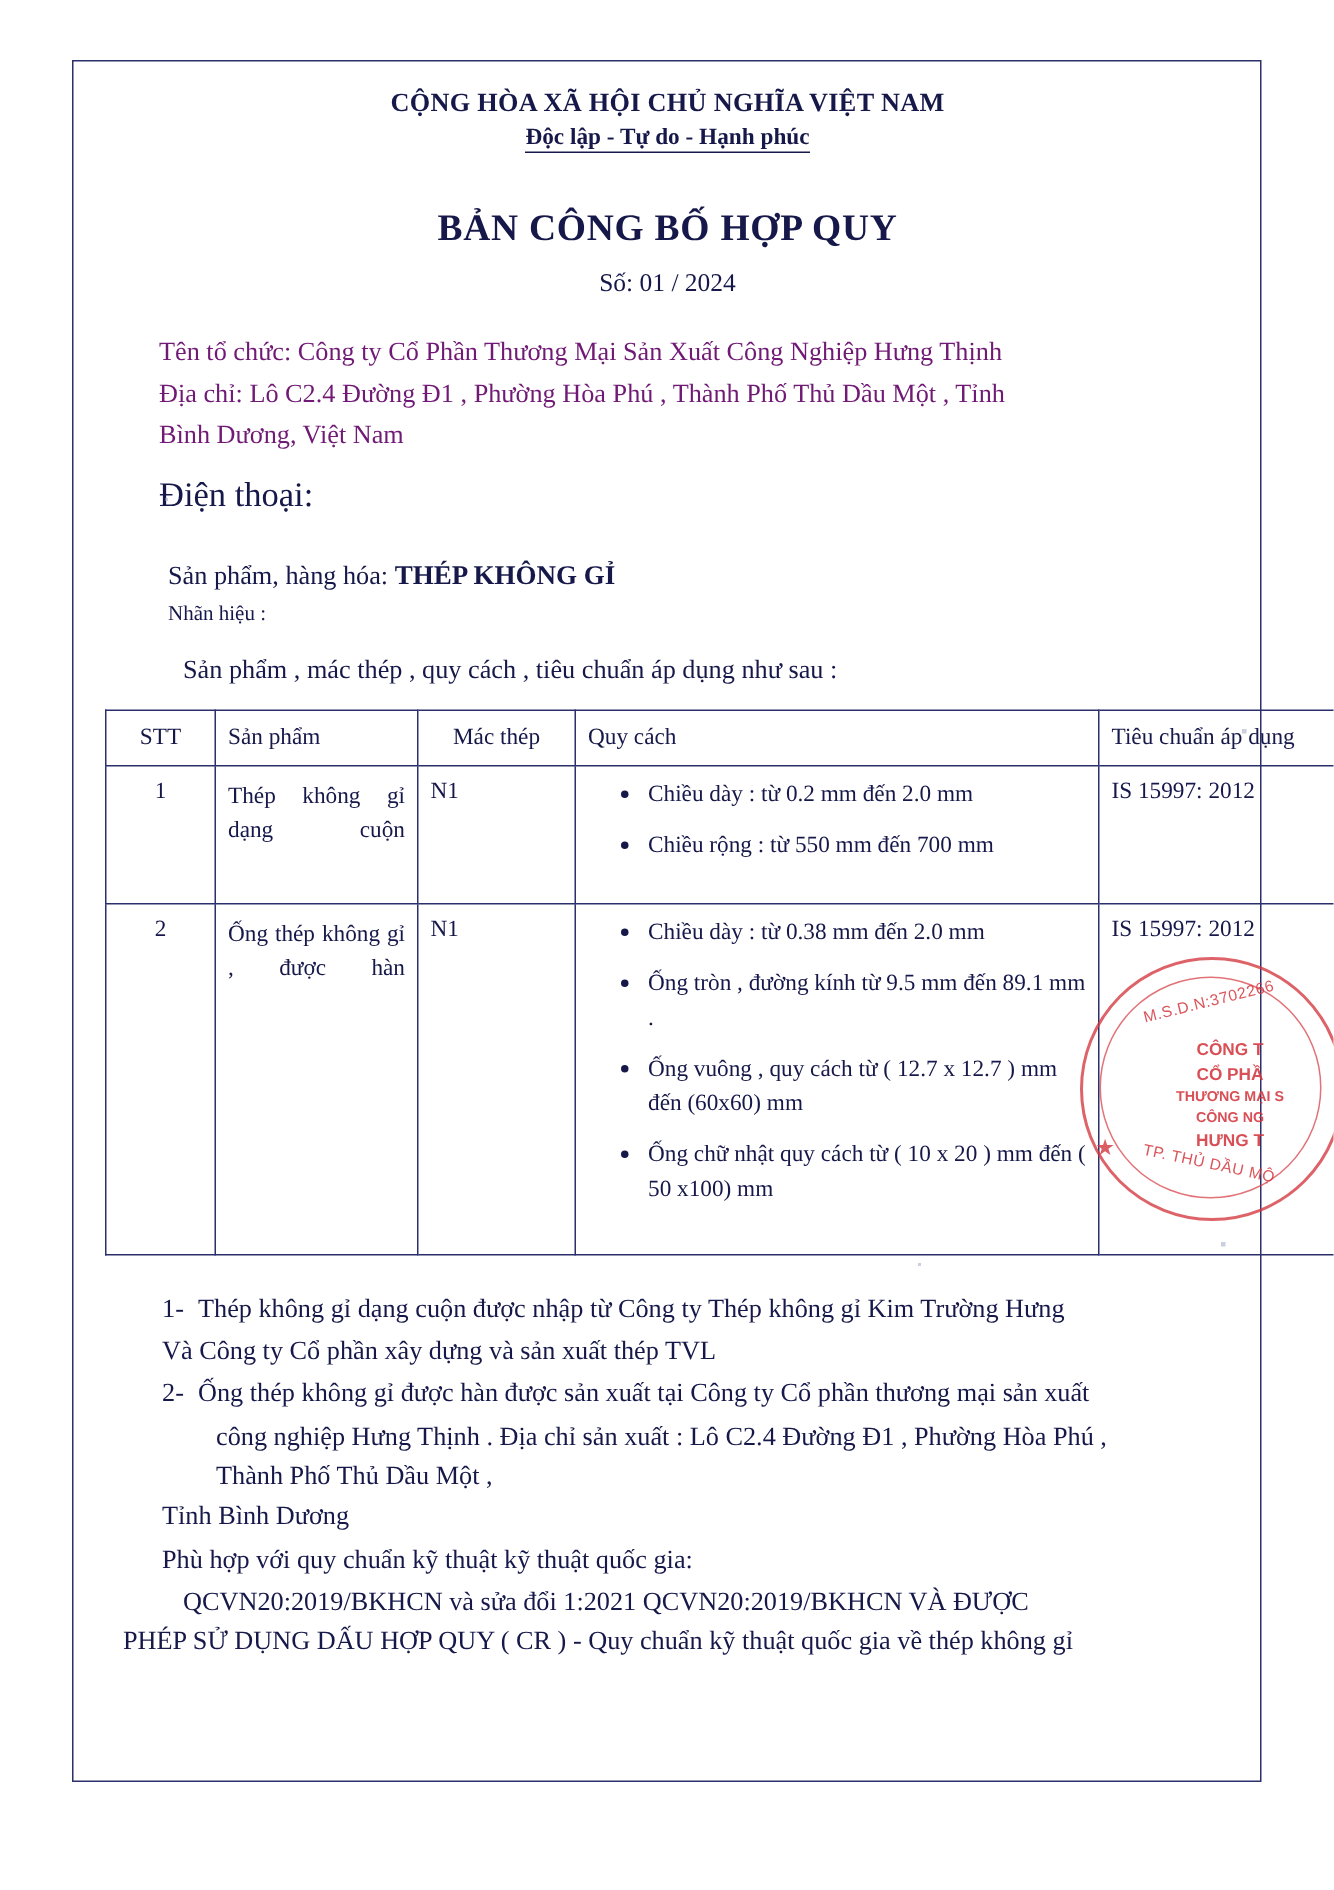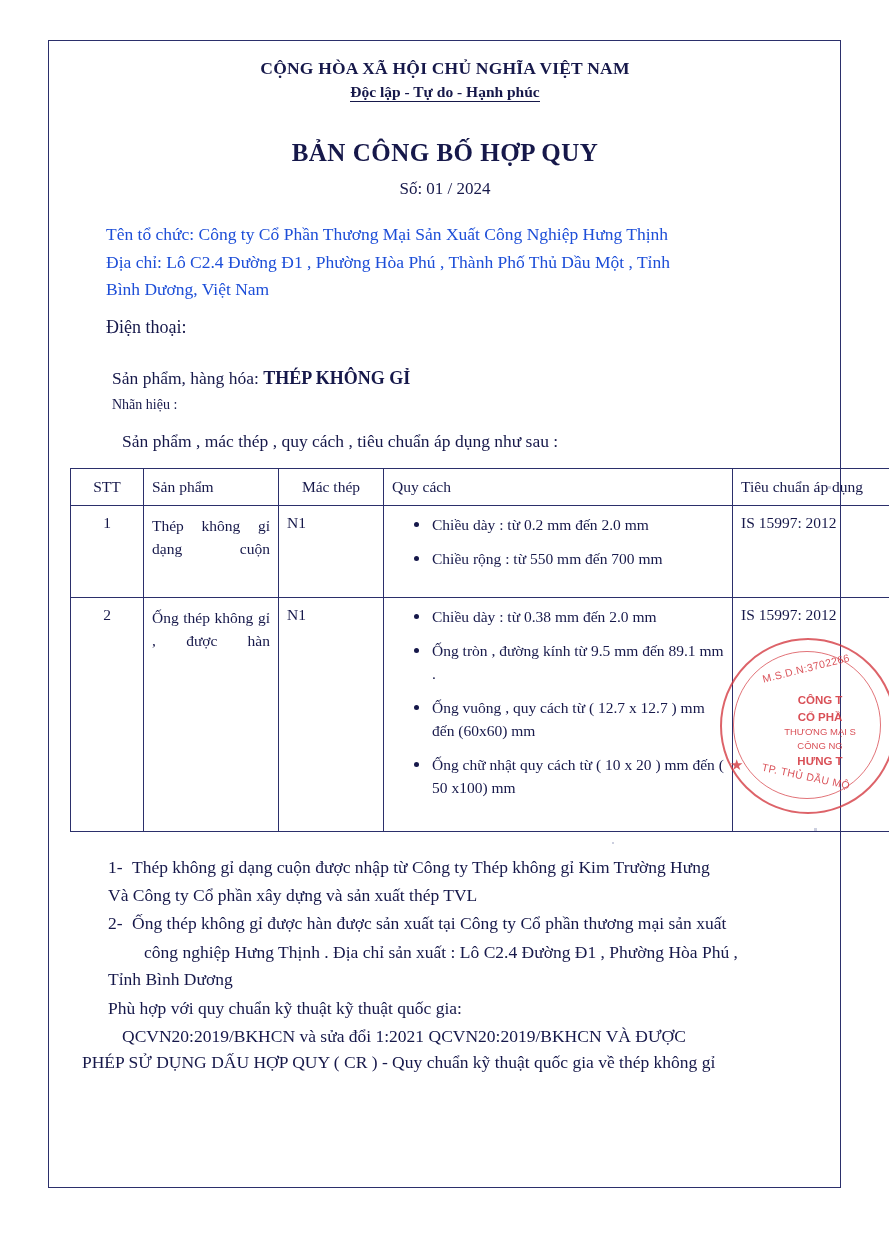--- a/index.html
+++ b/index.html
@@ -67,28 +67,28 @@
     font-size: 17px;
     margin-top: 12px;
     color: #16184a;
   }
 
   .org-block {
     margin-top: 22px;
     font-size: 17.5px;
     line-height: 1.52;
     padding-left: 36px;
-    color: #1d4ed8;
+    color: #701a75;
   }
   .org-line { margin-bottom: 1px; }
 
   .phone-line {
     margin-top: 14px;
     padding-left: 36px;
-    font-size: 18px;
+    font-size: 23px;
     color: #16184a;
   }
 
   .product-line {
     margin-top: 30px;
     padding-left: 42px;
     font-size: 17.5px;
     color: #16184a;
   }
   .product-line b { font-weight: bold; font-size: 18px; }
@@ -244,21 +244,21 @@
     top: 54px;
     width: 140px;
     text-align: center;
     color: #d4373f;
     font-family: "Liberation Sans", sans-serif;
     font-weight: bold;
     font-size: 11.5px;
     line-height: 1.45;
     opacity: .88;
   }
-  #stamp .center-text .small { font-size: 9.5px; font-weight: normal; }
+  #stamp .center-text .small { font-size: 9.5px; font-weight: bold; }
 
   .speck {
     position: absolute;
     background: #9aa0c0;
     opacity: .5;
   }
 </style>
 </head>
 <body>
 
@@ -334,20 +334,21 @@
       <span class="note-num">1-</span>
       <span class="note-text">Thép không gỉ dạng cuộn được nhập từ Công ty Thép không gỉ Kim Trường Hưng</span>
     </div>
     <div class="note-cont">Và Công ty Cổ phần xây dựng và sản xuất thép TVL</div>
 
     <div class="note-item" style="margin-top:2px;">
       <span class="note-num">2-</span>
       <span class="note-text">Ống thép không gỉ được hàn được sản xuất tại Công ty Cổ phần thương mại sản xuất</span>
     </div>
     <div class="note-cont" style="padding-left:74px;">công nghiệp Hưng Thịnh . Địa chỉ sản xuất : Lô C2.4 Đường Đ1 , Phường Hòa Phú ,</div>
+    <div class="note-cont" style="padding-left:74px;">Thành Phố Thủ Dầu Một ,</div>
   </div>
 
   <div class="tail-line" style="">Tỉnh Bình Dương</div>
   <div class="tail-line" style="margin-top:8px;">Phù hợp với quy chuẩn kỹ thuật kỹ thuật quốc gia:</div>
 
   <div class="conf-block">
     <div class="conf-l1">QCVN20:2019/BKHCN và sửa đổi 1:2021  QCVN20:2019/BKHCN VÀ ĐƯỢC</div>
     <div class="conf-l2">PHÉP SỬ DỤNG DẤU HỢP QUY ( CR ) -  Quy chuẩn kỹ thuật quốc gia về thép không gỉ</div>
   </div>
 

